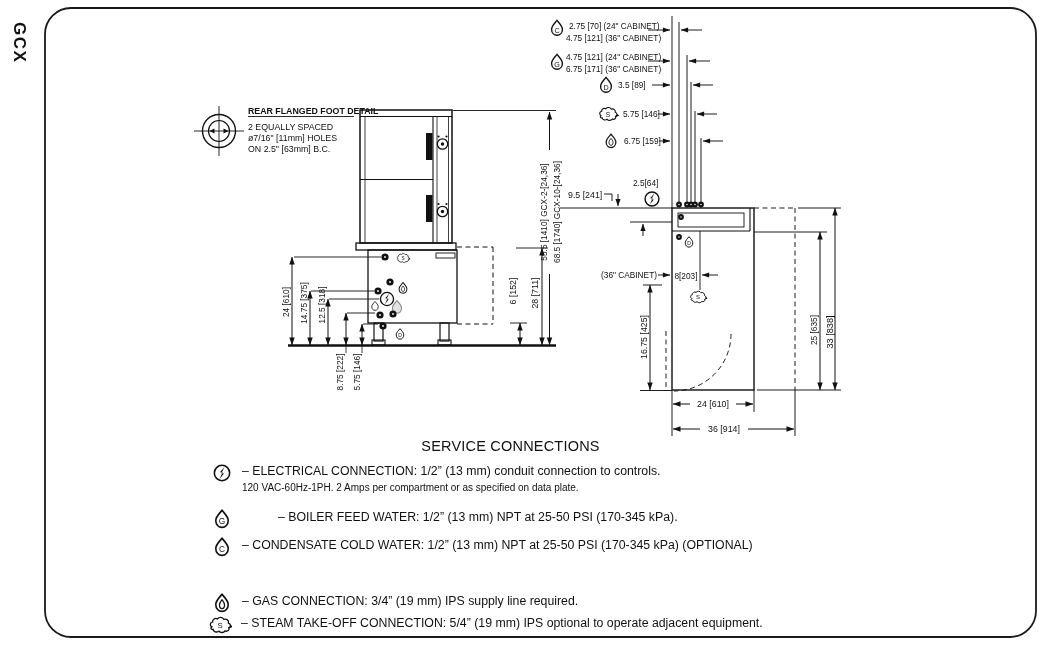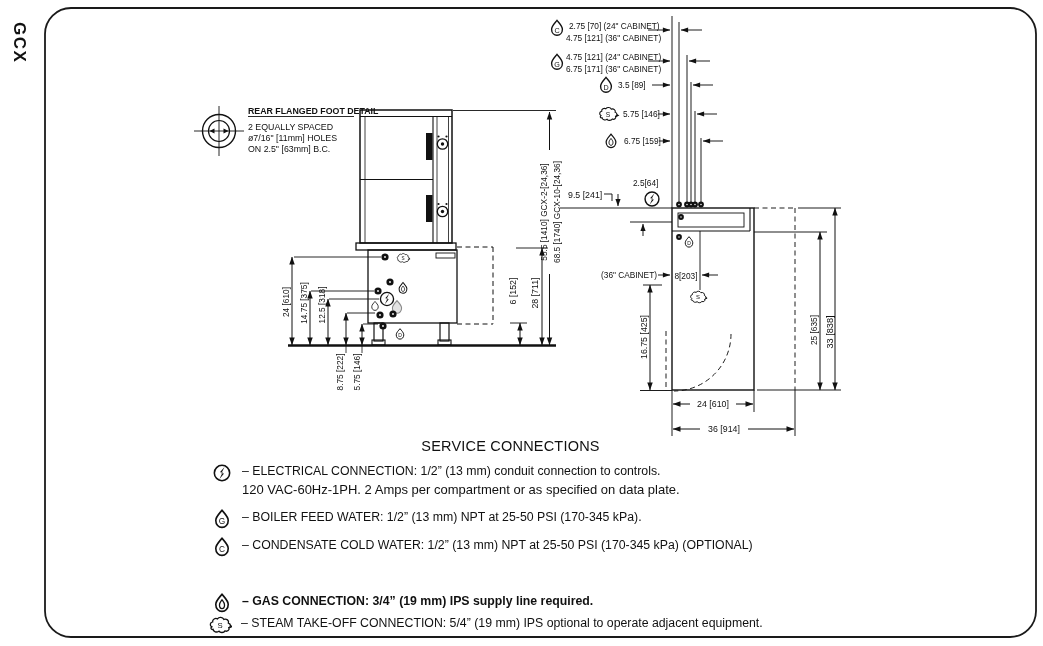--- a/index.html
+++ b/index.html
@@ -5,21 +5,21 @@
   html,body{margin:0;padding:0;background:#fff;}
   .page{position:relative;width:1043px;height:646px;background:#fff;overflow:hidden;
         font-family:"Liberation Sans",sans-serif;color:#111;}
   svg.drawing{position:absolute;left:0;top:0;}
   svg text{fill:#111;font-family:"Liberation Sans",sans-serif;}
   .svc-title{position:absolute;left:398px;top:438px;width:225px;text-align:center;
              font-size:14.5px;font-weight:normal;letter-spacing:.2px;}
   .svc-row{position:absolute;display:flex;align-items:flex-start;}
   .svc-ic{flex:0 0 auto;margin-right:9px;}
   .svc-tx{font-size:12.3px;line-height:18px;white-space:nowrap;}
-  .svc-tx2{position:absolute;font-size:13px;white-space:nowrap;}
+  .svc-tx2{position:absolute;font-size:10px;white-space:nowrap;}
 </style>
 </head>
 <body>
 
 <div class="page">
 
 <svg class="drawing" width="1043" height="646" viewBox="0 0 1043 646">
   <defs>
     <marker id="arr" viewBox="0 0 10 10" refX="9.3" refY="5" markerWidth="8.5" markerHeight="8.5" orient="auto-start-reverse">
       <path d="M0.5,1.8 L9.5,5 L0.5,8.2 Z" fill="#111"></path>
@@ -276,36 +276,36 @@
 <div class="svc-title">SERVICE CONNECTIONS</div>
 
 <div class="svc-row" style="left:211px;top:462px;">
   <svg class="svc-ic" width="22" height="22" viewBox="-11 -11 22 22">
         <use href="#i-elec" transform="scale(1.05)"></use>
       </svg>
   <div class="svc-tx">– ELECTRICAL CONNECTION: 1/2” (13 mm) conduit connection to controls.</div>
 </div>
 <div class="svc-tx2" style="left:242px;top:482px;">120 VAC-60Hz-1PH.  2 Amps per compartment or as specified on data plate.</div>
 
-<div class="svc-row" style="left:211px;top:508px;">
+<div class="svc-row" style="left:211px;top:508px;gap:36px;">
   <svg class="svc-ic" width="22" height="22" viewBox="-11 -11 22 22">
         <use href="#i-drop-g" transform="scale(1.15)"></use>
       </svg>
   <div class="svc-tx">– BOILER FEED WATER: 1/2” (13 mm) NPT at 25-50 PSI (170-345 kPa).</div>
 </div>
 
 <div class="svc-row" style="left:211px;top:536px;justify-content:space-between;">
   <svg class="svc-ic" width="22" height="22" viewBox="-11 -11 22 22">
         <use href="#i-drop-c" transform="scale(1.15)"></use>
       </svg>
   <div class="svc-tx">– CONDENSATE COLD WATER: 1/2” (13 mm) NPT at 25-50 PSI (170-345 kPa) (OPTIONAL)</div>
 </div>
 
 
-<div class="svc-row" style="left:211px;top:592px;font-weight:bold;">
+<div class="svc-row" style="left:211px;top:592px;">
   <svg class="svc-ic" width="22" height="22" viewBox="-11 -11 22 22">
         <use href="#i-flame" transform="scale(1.15)"></use>
       </svg>
   <div class="svc-tx">– GAS CONNECTION: 3/4” (19 mm) IPS supply line required.</div>
 </div>
 
 <div class="svc-row" style="left:208px;top:614px;">
   <svg class="svc-ic" width="24" height="22" viewBox="-12 -11 24 22">
         <use href="#i-steam" transform="scale(1.05)"></use>
       </svg>

